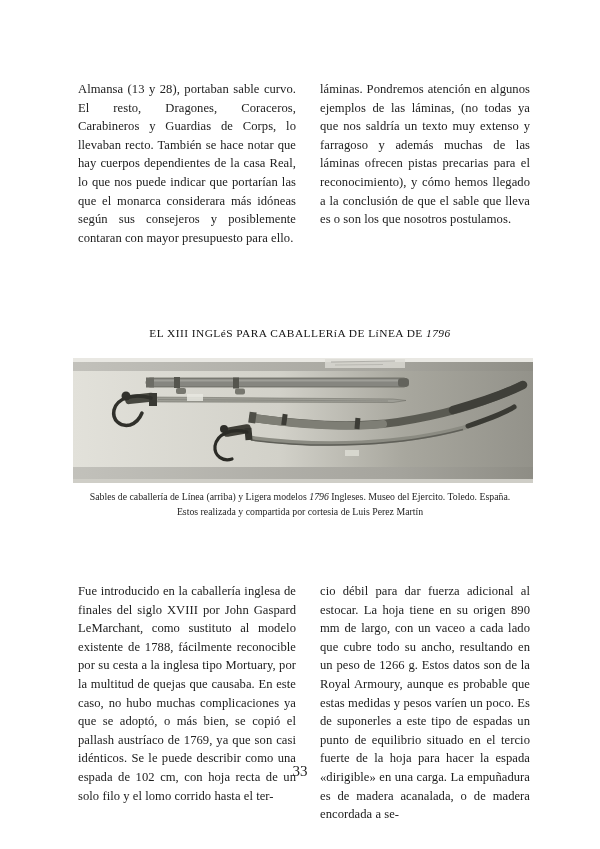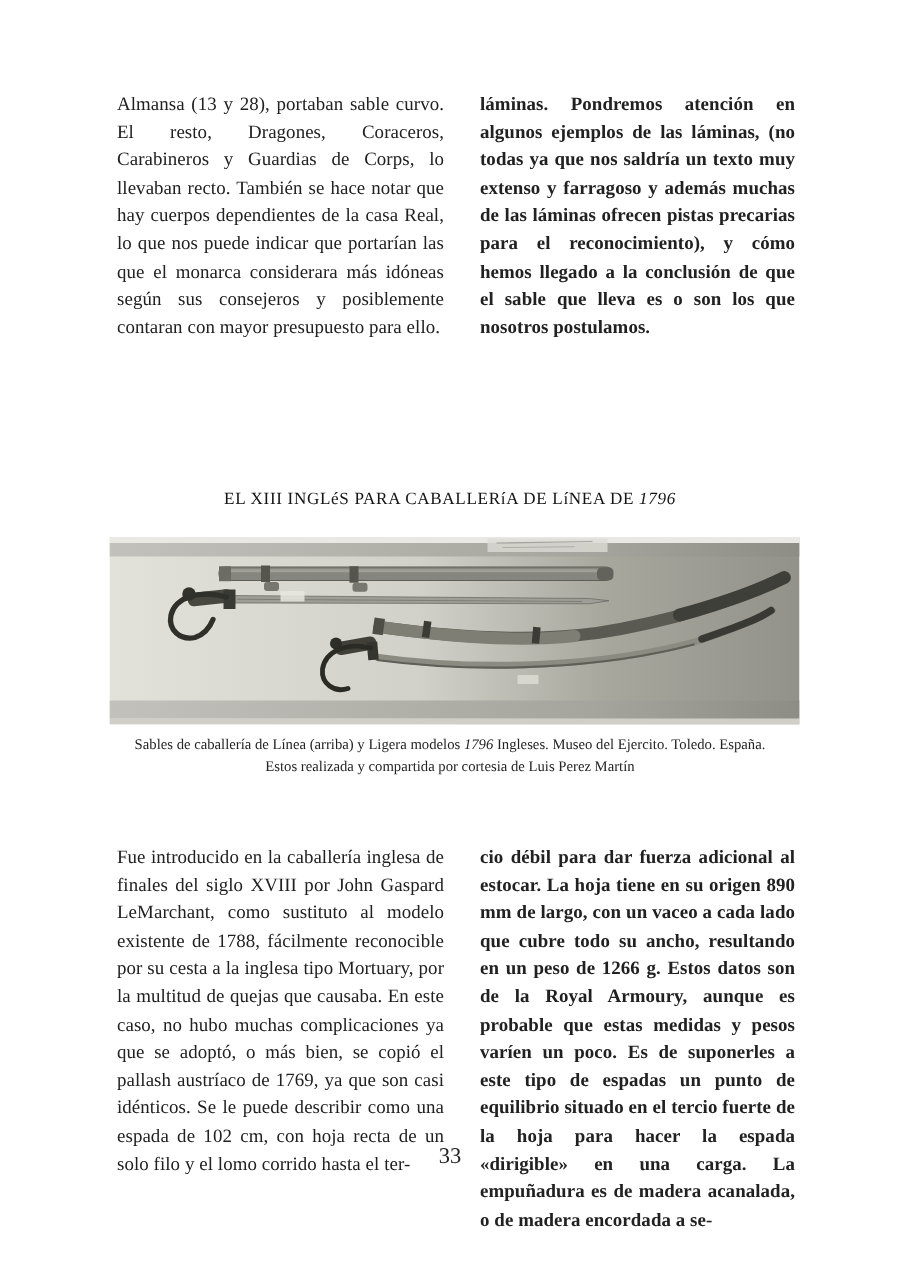--- a/index.html
+++ b/index.html
@@ -6,26 +6,26 @@
   .page{
     position:relative;
     width:600px;height:849px;
     background:#ffffff;
     font-family:"Liberation Serif", serif;
     color:#1f1f1f;
     overflow:hidden;
   }
   .cols{
     position:absolute;left:78px;width:452px;
-    display:flex;gap:24px;
+    display:flex;gap:24px;margin-top:20px;
   }
   .cols-top{top:60px;}
   .cols-bottom{top:562px;}
   .col-l{width:218px;}
-  .col-r{width:210px;font-weight:bold;}
+  .col-r{width:210px;}
   .col p{
     margin:0;
     text-align:justify;
     font-size:12.6px;
     line-height:18.6px;
     letter-spacing:0.05px;
     color:#212121;
   }
   .col p.indent{text-indent:15px;}
   .heading{

